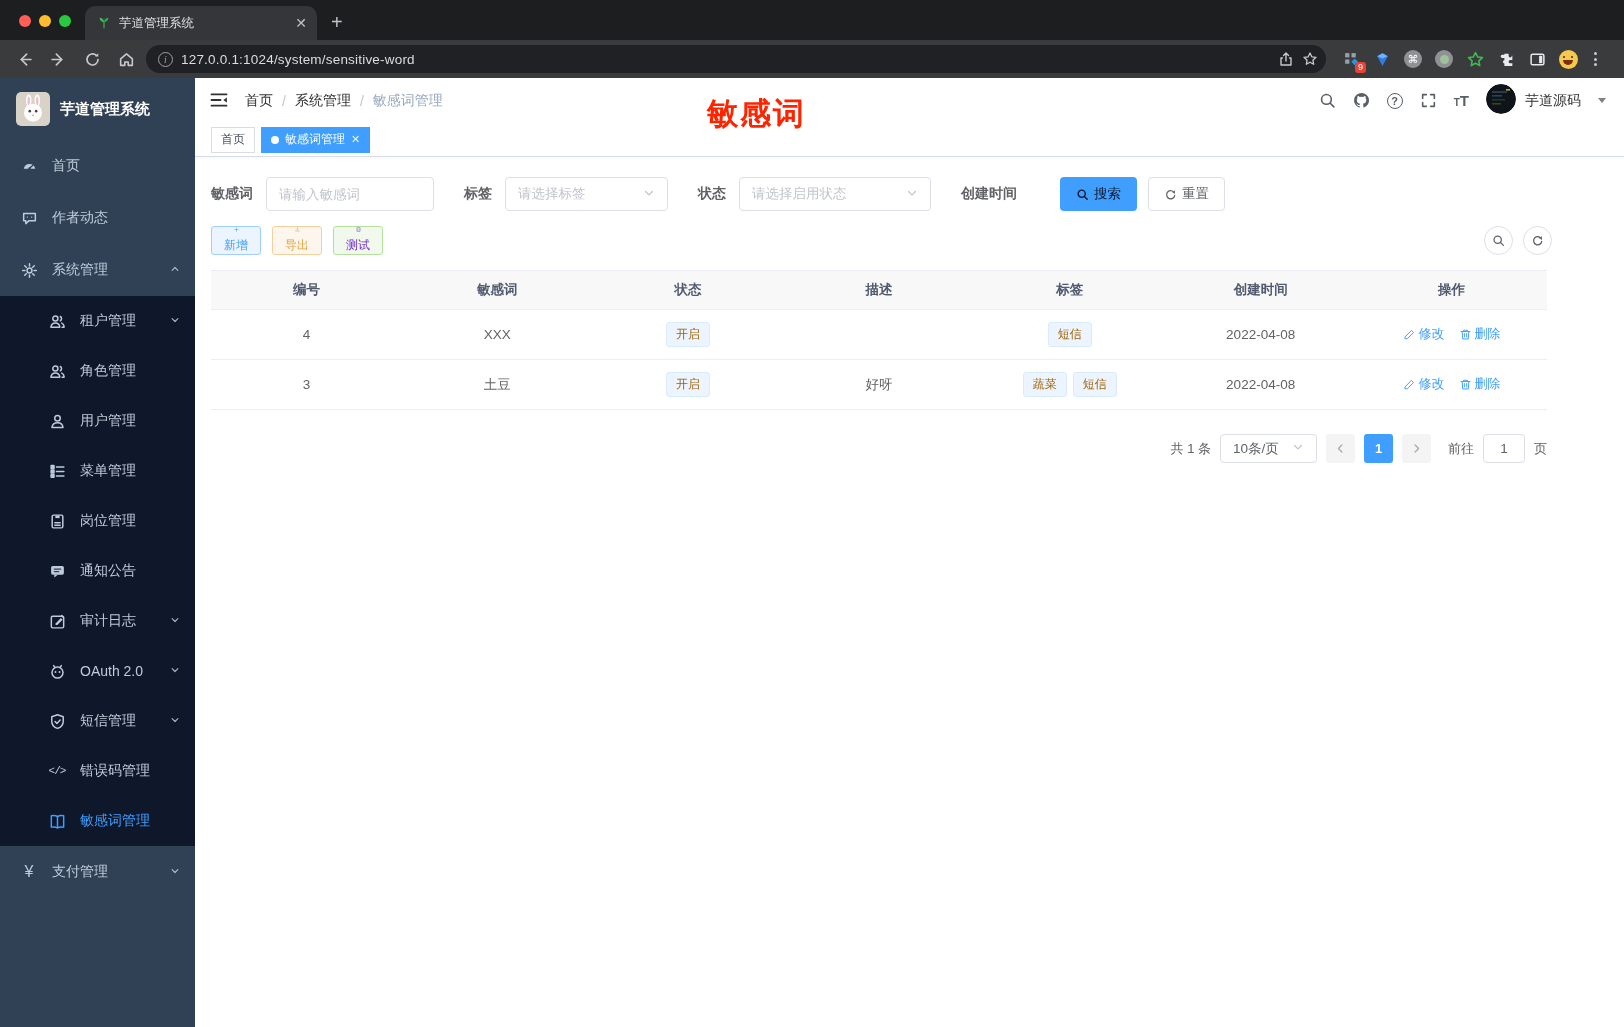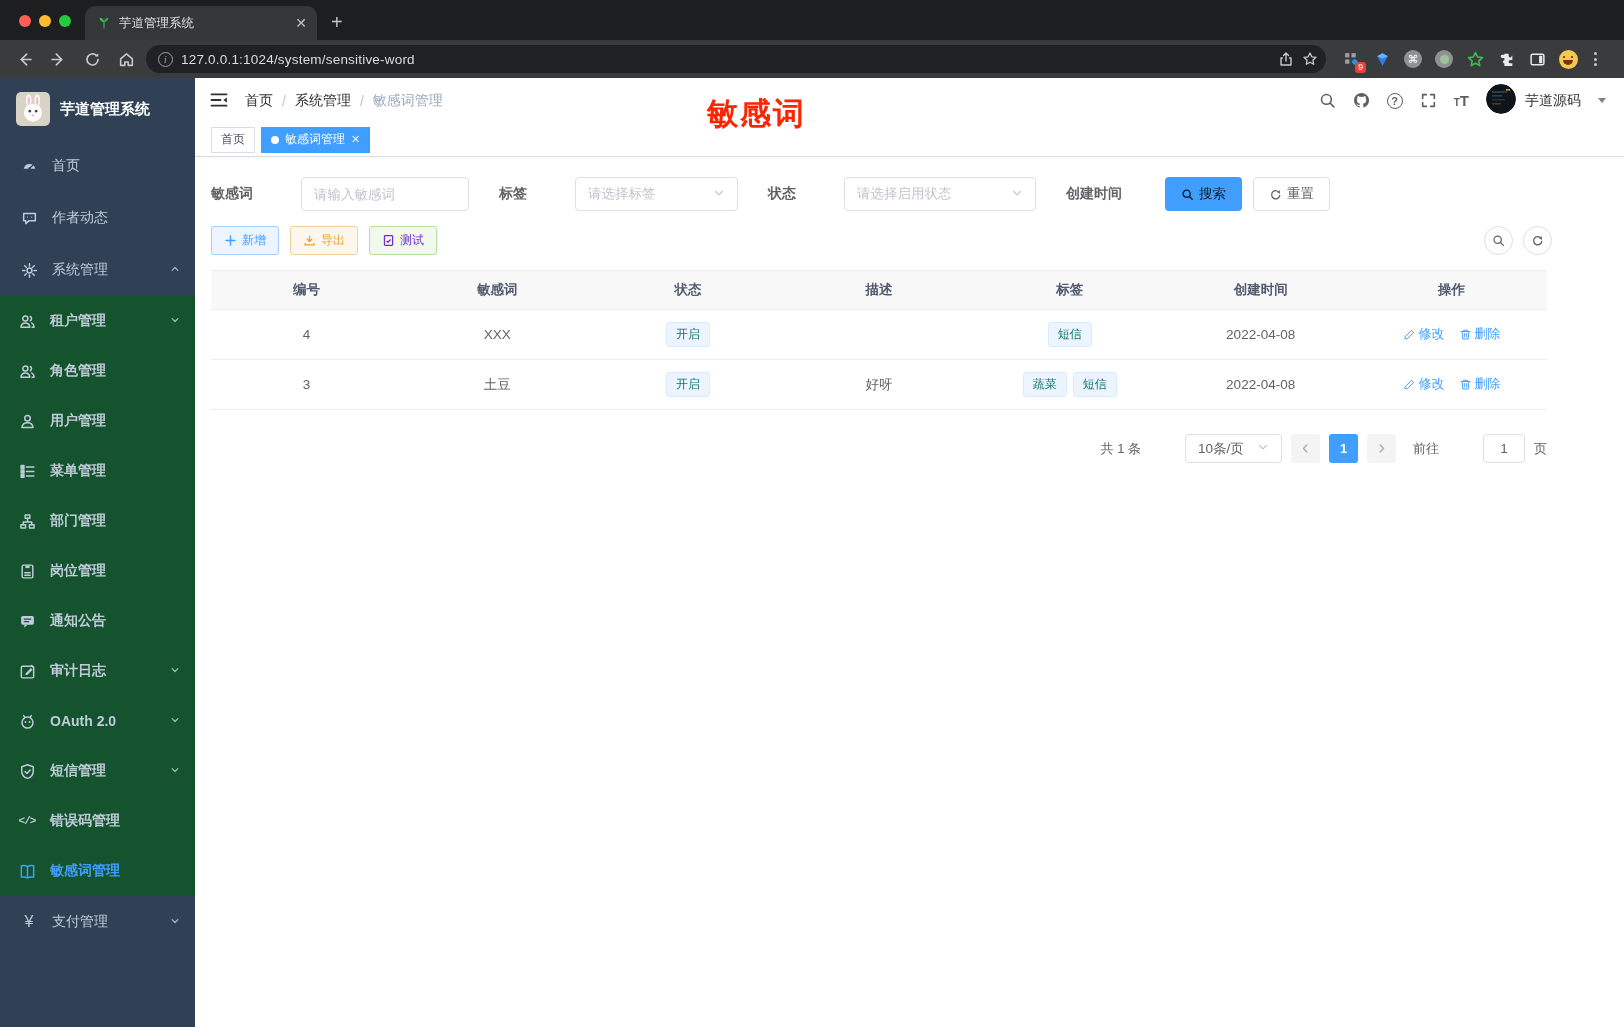--- a/index.html
+++ b/index.html
@@ -47,21 +47,21 @@
   .sidebar { width:195px; background:#304156; color:#bfcbd9; display:flex; flex-direction:column; }
   .logo { height:62px; display:flex; align-items:center; gap:10px; padding-left:16px; }
   .logo svg{ width:34px; height:34px; border-radius:5px; }
   .logo .atitle { color:#fff; font-size:15px; font-weight:700; }
   .menu { flex:1; overflow:hidden; }
   .mi { display:flex; align-items:center; height:52px; padding:0 14px 0 20px; font-size:14px; cursor:pointer; }
   .mi .ic { width:18px; height:18px; margin-right:14px; display:flex; align-items:center; justify-content:center; font-size:14px; }
   .mi .ic svg{ width:17px; height:17px; }
   .mi .lbl { flex:1; }
   .mi .chev { opacity:.85; } .mi .chev svg{ width:12px; height:12px; }
-  .mi.lvl2 { height:50px; padding-left:18px; background:#14532d;font-weight:bold; }
+  .mi.lvl2 { height:50px; padding-left:48px; background:#0f172a; }
   .mi.active { color:#409eff; }
   .codetxt { font-size:11px; letter-spacing:-1px; font-family:"Liberation Mono",monospace; }
 
   .main { flex:1; display:flex; flex-direction:column; background:#fff; }
   .navbar { height:45px; display:flex; align-items:center; padding:0 18px 0 14px; background:#fff; }
   .hamb { width:22px; height:22px; color:#303133; margin-right:14px; } .hamb svg{width:20px;height:20px}
   .crumbs { display:flex; align-items:center; gap:9px; font-size:14px; color:#303133; }
   .crumbs .sep { color:#c0c4cc; } .crumbs .last { color:#97a8be; }
   .nright { margin-left:auto; display:flex; align-items:center; gap:17px; color:#5a5e66; }
   .nright .hic svg{ width:17px; height:17px; } .hic{display:flex;align-items:center}
@@ -78,49 +78,49 @@
     font-size:12px; color:#495060; background:#fff; gap:6px; cursor:pointer; }
   .vtag.act { background:#409eff; border-color:#409eff; color:#fff; }
   .vtag.act .dot { width:8px; height:8px; background:#fff; border-radius:50%; }
   .vtag.act .x { font-size:11px; opacity:.9; }
 
   .content { flex:1; padding:20px 16px 0 16px; position:relative; }
   .frow { display:flex; align-items:center; }
   .fitem { display:flex; align-items:center; margin-right:30px; }
   .fitem .flabel { font-size:14px; color:#606266; font-weight:700; margin-right:13px; white-space:nowrap; }
   .inp { height:34px; border:1px solid #dcdfe6; border-radius:4px; font-size:13.5px; color:#606266; padding:0 12px;
-    display:flex; align-items:center; background:#fff;margin-left:35px; }
+    display:flex; align-items:center; background:#fff; }
   .inp input { border:none; outline:none; width:100%; font:inherit; color:#606266; }
   .inp input::placeholder { color:#c0c4cc; }
   .ph { color:#c0c4cc; flex:1; white-space:nowrap; }
   .selchev { color:#c0c4cc; margin-left:8px; } .selchev svg{width:12px;height:12px}
   .w-key{width:168px} .w-tag{width:163px} .w-st{width:192px} .w-date{width:226px}
   .calic { color:#c0c4cc; margin-right:9px; display:flex; } .calic svg{ width:15px; height:15px; }
   .dsep { color:#c0c4cc; margin:0 10px; }
   .btn { height:34px; border-radius:4px; font-size:13.5px; display:inline-flex; align-items:center; justify-content:center;
     gap:5px; padding:0 15px; cursor:pointer; border:1px solid transparent; white-space:nowrap; }
   .btn svg{ width:13px; height:13px; }
   .btn-primary { background:#409eff; color:#0f172a; }
   .btn-plainwhite { background:#fff; border-color:#dcdfe6; color:#606266; margin-left:11px; }
-  .btn-sm { height:29px; font-size:12px; padding:0 12px; border-radius:3px; margin-right:11px; }
+  .btn-sm { height:29px; font-size:12px; padding:0 12px; border-radius:3px; margin-right:11px;flex-direction:column; }
   .btn-blue { background:#ecf5ff; border-color:#a0cfff; color:#409eff; }
   .btn-yellow { background:#fdf6ec; border-color:#f3d19e; color:#e6a23c; }
   .btn-green { background:#f0f9eb; border-color:#b3e19d; color:#6d28d9; }
   .toolrow { display:flex; align-items:center; margin-top:15px; }
   .circbtns { margin-left:auto; display:flex; gap:10px; padding-right:56px; }
   .cbtn { width:29px; height:29px; border:1px solid #dcdfe6; border-radius:50%; color:#5f6368;
     display:flex; align-items:center; justify-content:center; cursor:pointer; }
   .cbtn svg{ width:13px; height:13px; }
 
   table.grid { margin-top:15px; border-collapse:collapse; table-layout:fixed; width:1336px; font-size:13.5px; color:#606266; }
   .grid th { background:#f8f8f9; color:#515a6e; font-weight:700; height:39px; border-bottom:1px solid #ebeef5;
     border-top:1px solid #ebeef5; text-align:center; font-size:13.5px; }
   .grid td { height:50px; border-bottom:1px solid #ebeef5; text-align:center; }
   .etag { display:inline-flex; align-items:center; height:25px; padding:0 9px; background:#ecf5ff;
-    border:1px solid #d9ecff; border-radius:3px; color:#0f766e; font-size:12px; margin:8px 3px; }
+    border:1px solid #d9ecff; border-radius:3px; color:#a16207; font-size:12px; margin:8px 3px; }
   .oplink { color:#409eff; font-size:13px; display:inline-flex; align-items:center; gap:3px; margin:0 7px; cursor:pointer; }
   .oplink svg{ width:13px; height:13px; }
 
   .pagrow { width:1336px; margin-top:24px; display:flex; align-items:center; justify-content:flex-end; gap:9px;
     font-size:13px; color:#606266; }
   .psel { width:97px; height:29px; }
   .pbtn { width:29px; height:29px; background:#f4f4f5; border-radius:3px; color:#a8abb2;
     display:flex; align-items:center; justify-content:center; cursor:pointer; }
   .pbtn svg{ width:11px; height:11px; }
   .pnum { width:29px; height:29px; background:#409eff; color:#fff; border-radius:3px; font-weight:700;
@@ -329,31 +329,20 @@
           <div class="mi lvl2">
             <span class="ic">
               <svg viewBox="0 0 16 16" fill="none" stroke="currentColor" stroke-width="1.4" stroke-linecap="round" stroke-linejoin="round">
                 <rect x="2" y="2.4" width="2.7" height="2.7" fill="currentColor"></rect>
                 <rect x="2" y="6.6" width="2.7" height="2.7" fill="currentColor"></rect>
                 <rect x="2" y="10.8" width="2.7" height="2.7" fill="currentColor"></rect>
                 <path d="M7 3.8h7M7 8h7M7 12.2h7"></path>
               </svg>
             </span>
             <span class="lbl">菜单管理</span>
-          </div>
-          <div class="mi lvl2">
-            <span class="ic">
-              <svg viewBox="0 0 16 16" fill="none" stroke="currentColor" stroke-width="1.4" stroke-linecap="round" stroke-linejoin="round">
-                <rect x="5.8" y="1.8" width="4.4" height="3.2"></rect>
-                <rect x="1.8" y="11" width="4.4" height="3.2"></rect>
-                <rect x="9.8" y="11" width="4.4" height="3.2"></rect>
-                <path d="M8 5v3.5M4 11V8.5h8V11"></path>
-              </svg>
-            </span>
-            <span class="lbl">部门管理</span>
           </div>
           <div class="mi lvl2">
             <span class="ic">
               <svg viewBox="0 0 16 16" fill="none" stroke="currentColor" stroke-width="1.4" stroke-linecap="round" stroke-linejoin="round">
                 <rect x="3" y="2" width="10" height="12" rx="1.2"></rect>
                 <path d="M6 2.4h4v2.4H6z" fill="currentColor" stroke="none"></path>
                 <path d="M5.5 9.2h5M5.5 11.6h5"></path>
               </svg>
             </span>
             <span class="lbl">岗位管理</span>

